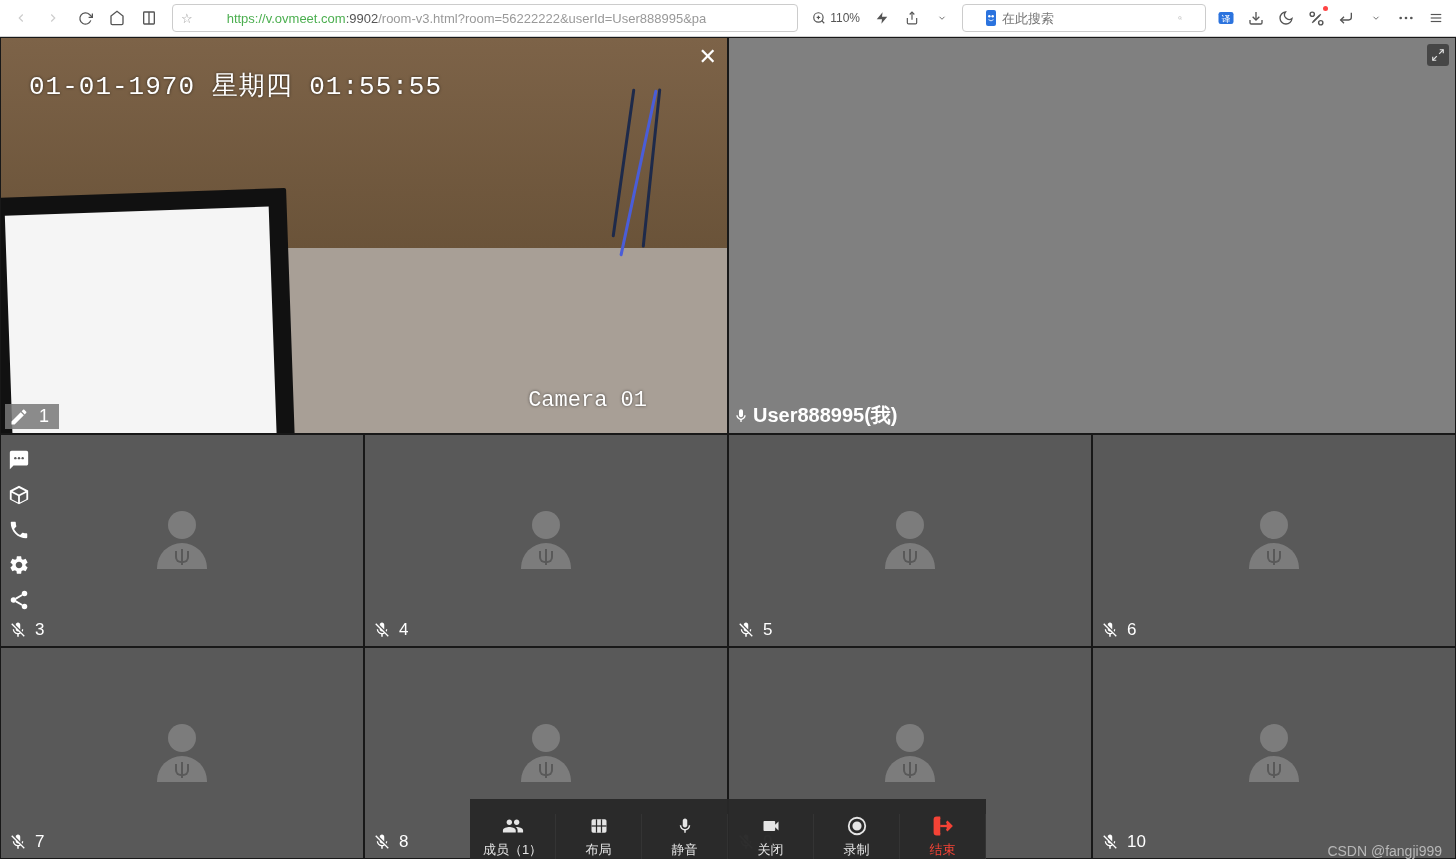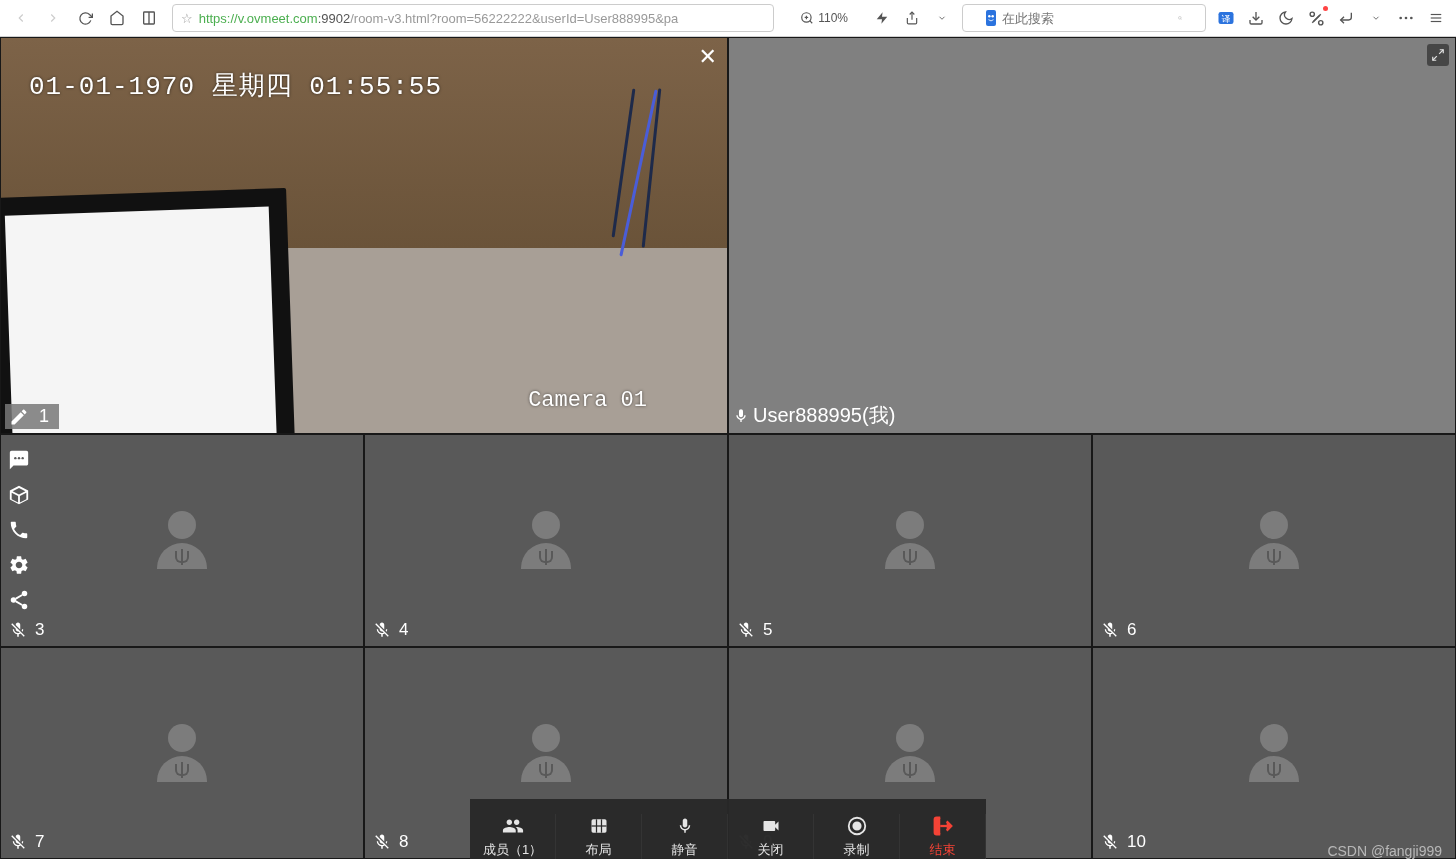--- a/index.html
+++ b/index.html
@@ -4,26 +4,26 @@
 <style>
 * { margin:0; padding:0; box-sizing:border-box; }
 html,body { width:1456px; height:859px; font-family:-apple-system,"Segoe UI",sans-serif; background:#fff; overflow:hidden; }
 
 
 .chrome { height:37px; display:flex; align-items:center; border-bottom:1px solid #d0d0d0; background:#fff; padding:0 6px; gap:2px; }
 .chrome .ic { width:30px; height:28px; display:flex; align-items:center; justify-content:center; color:#555; border-radius:4px; }
 .chrome .ic.dis { color:#ccc; }
 .addr { flex:1; display:flex; align-items:center; height:28px; border:1px solid #ccc; border-radius:4px; margin:0 6px; padding:0 8px; font-size:13px; min-width:200px; }
 .addr .star { color:#999; margin-right:6px; }
-.url { flex:1; white-space:nowrap; overflow:hidden; }
+.url { flex:1; white-space:nowrap; overflow:hidden;margin-left:28px; }
 .url .prot { color:#4caf50; }
 .url .host { color:#4caf50; }
 .url .port { color:#555; }
 .url .path { color:#999; }
-.zoom { display:flex; align-items:center; gap:4px; color:#555; font-size:12px; margin:0 18px; }
+.zoom { display:flex; align-items:center; gap:4px; color:#555; font-size:12px; margin:0 6px; }
 .sbox { display:flex; align-items:center; height:28px; border:1px solid #ccc; border-radius:4px; padding:0 23px; width:244px; margin:0 4px; }
 .sbox .fav { width:16px; height:16px; background:#2b73de; border-radius:2px; margin-right:6px; display:flex; align-items:center; justify-content:center; }
 .sbox .fav svg { fill:#fff; }
 .sbox input { border:none; outline:none; flex:1; font-size:13px; }
 .tric { width:28px; height:28px; display:flex; align-items:center; justify-content:center; color:#555; border-radius:4px; position:relative; }
 .tric.blue { color:#2b73de; }
 .tric .dot { position:absolute; top:2px; right:2px; width:5px; height:5px; background:#f44; border-radius:50%; }
 
 
 .meet { position:relative; height:822px; background:#1a1a1a; }
@@ -38,21 +38,21 @@
 .avatar .body::after { content:""; position:absolute; top:8px; left:50%; width:10px; height:10px; border:2px solid #595959; border-top:none; border-radius:0 0 6px 6px; transform:translateX(-50%);}
 .gridlow { display:flex; flex-wrap:wrap; height:calc(822px - 397px); }
 .gridlow .tile { flex:0 0 25%; height:50%; }
 
 .badge { position:absolute; bottom:4px; left:4px; display:flex; align-items:center; gap:8px; color:#fff; font-size:17px; padding:2px 4px; }
 .badge .mic-off { display:flex; align-items:center; }
 .ts { position:absolute; top:30px; left:28px; color:#fff; font-size:26px; font-family:"Courier New",monospace; letter-spacing:1px; text-shadow:0 0 3px rgba(0,0,0,.6); }
 .camlab { position:absolute; bottom:20px; right:80px; color:#fff; font-size:22px; font-family:"Courier New",monospace; text-shadow:0 0 3px rgba(0,0,0,.6);}
 .editbdg { position:absolute; bottom:4px; left:4px; background:rgba(120,120,120,0.85); padding:2px 10px 2px 4px; display:flex; align-items:center; gap:10px; color:#fff; font-size:18px; }
 .close-x { position:absolute; top:6px; right:10px; color:#fff; font-size:22px; }
-.userlab { position:absolute; bottom:4px; left:4px; color:#fff; font-size:20px; display:flex; align-items:center; gap:4px; }
+.userlab { position:absolute; bottom:4px; left:4px; color:#fff; font-size:20px; display:flex; align-items:center; gap:4px;font-weight:bold; }
 .expand { position:absolute; top:6px; right:6px; width:22px; height:22px; background:rgba(60,60,60,.85); border-radius:3px; display:flex; align-items:center; justify-content:center;}
 
 
 .wood { position:absolute; top:0; left:0; right:0; height:210px; background:linear-gradient(180deg,#7d6348 0%,#6a5339 100%);}
 .wall { position:absolute; top:210px; left:0; right:0; bottom:0; background:#a89f96; }
 .monitor { position:absolute; bottom:-40px; left:-10px; width:300px; height:280px; background:#f5f5f5; border:18px solid #111; border-radius:2px; transform:rotate(-2deg); }
 .cables { position:absolute; top:50px; right:45px; width:70px; height:280px; }
 .cable { position:absolute; width:3px; background:#1e2a4a; border-radius:2px; }
 .c1 { left:10px; top:0; height:150px; transform:rotate(8deg);}
 .c2 { left:25px; top:0; height:170px; transform:rotate(12deg);}

